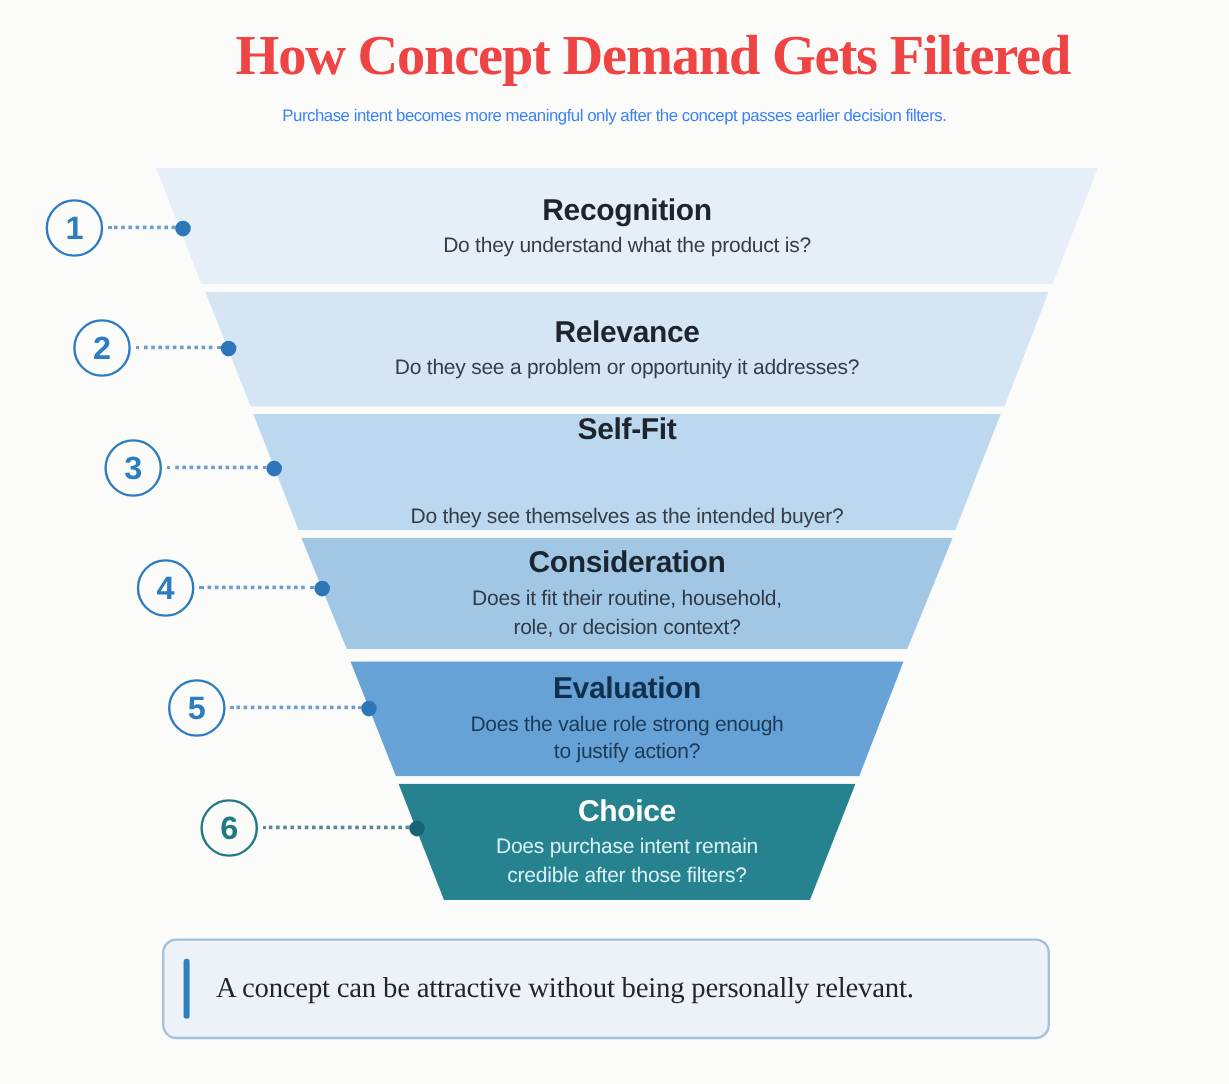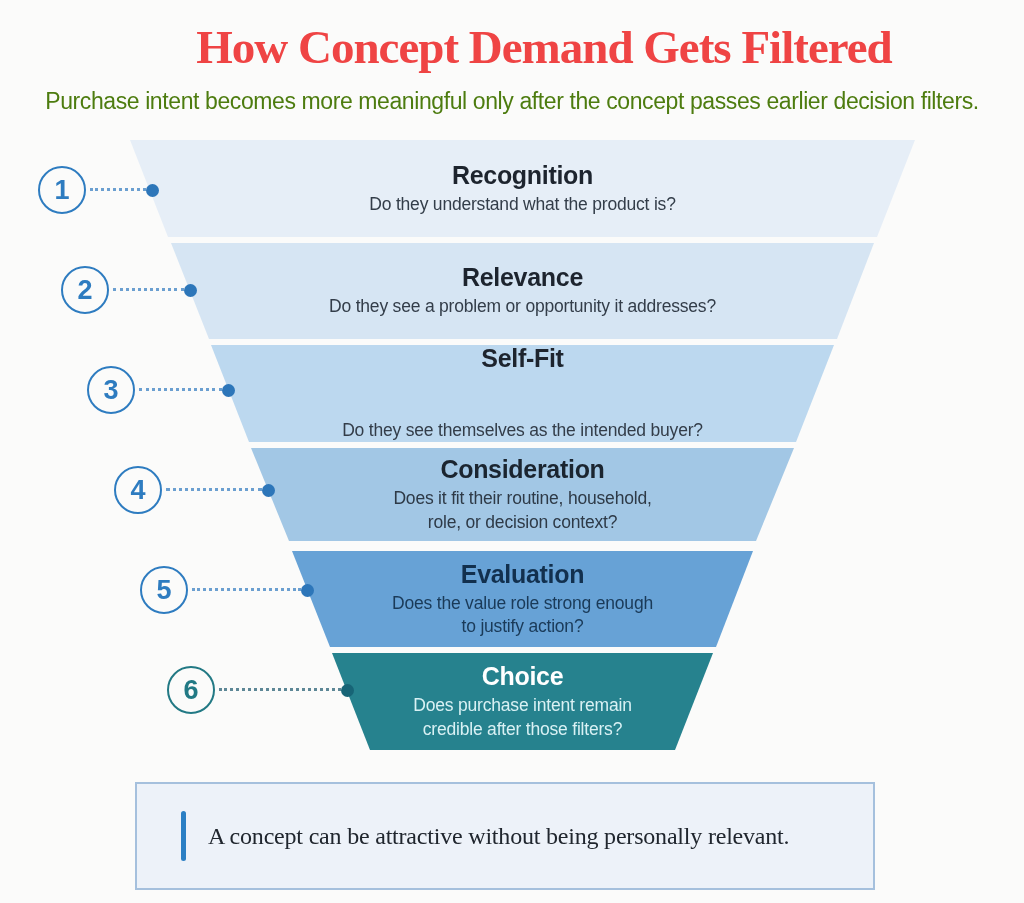--- a/index.html
+++ b/index.html
@@ -21,23 +21,23 @@
     font-family: "Liberation Serif", serif;
     font-weight: 700;
     font-size: 47px;
     letter-spacing: -1px;
     color: #ef4444;
     margin-left: 32px;
   }
   .subtitle {
     position: absolute; top: 88px; left: 0; width: 100%;
     text-align: center;
-    font-size: 23px;
+    font-size: 14px;
     letter-spacing: -0.4px;
-    color: #4d7c0f;
+    color: #3b82f6;
   }
   
   .funnel {
     position: absolute; left: 130px; top: 140px;
     width: 785px; height: 610px;
   }
   .seg {
     position: absolute; left: 0; width: 785px;
     display: flex; flex-direction: column;
     align-items: center; justify-content: center;
@@ -74,24 +74,24 @@
   }
   .edge-dot {
     position: absolute;
     width: 13px; height: 13px;
     border-radius: 50%;
   }
   
   .callout {
     position: absolute;
     left: 135px; top: 782px;
-    width: 740px; height: 108px;
-    border: 2px solid; border-radius: 0;
+    width: 740px; height: 84px;
+    border: 2px solid; border-radius: 12px;
     display: flex; align-items: center;
-    padding-left: 44px;
+    padding-left: 16px;
   }
   .callout-bar {
     width: 5px; height: 50px;
     border-radius: 3px;
     margin-right: 22px;
     flex: 0 0 auto;
   }
   .callout-text {
     font-family: "Liberation Serif", serif;
     font-size: 24px;

